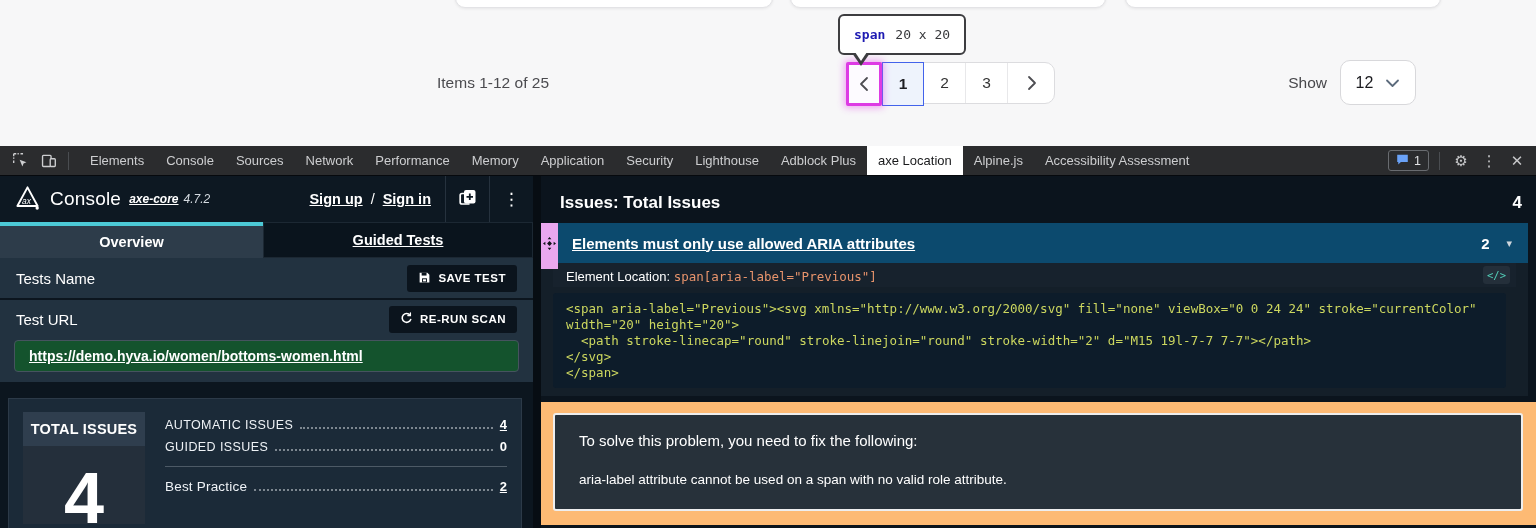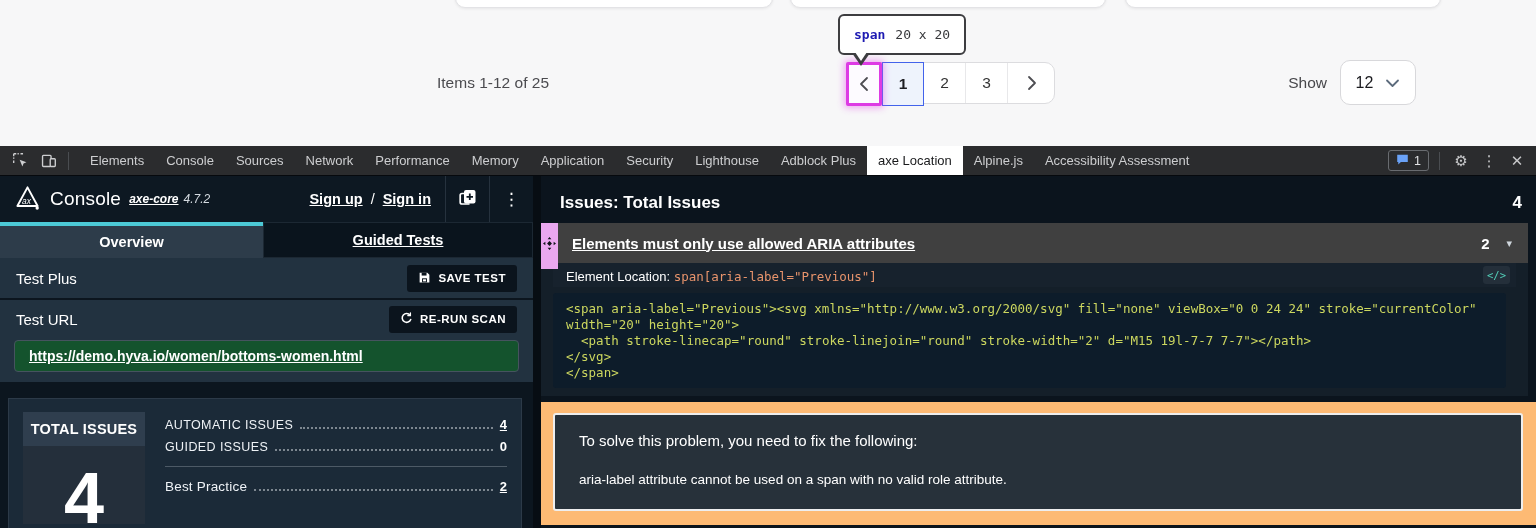--- a/index.html
+++ b/index.html
@@ -106,21 +106,21 @@
 
   
   .issues-panel { position:absolute; left:541px; top:176px; width:995px; height:352px; background:#0b141d; color:#fff; }
   .issues-title-row { display:flex; align-items:center; padding:17px 14px 10px 19px; }
   .issues-title { font-size:17px; font-weight:600; }
   .issues-total { margin-left:auto; font-size:17px; font-weight:600; }
 
   .issue-card { position:relative; margin-right:8px; background:#141f29; padding-bottom:8px; }
   .issue-stripe { position:absolute; left:0; top:0; width:17px; height:46px; background:#eaa7ef; z-index:2;
                   display:flex; justify-content:center; padding-top:13px; }
-  .issue-head { height:40px; background:#404040; display:flex; align-items:center; padding:0 16px 0 31px; }
+  .issue-head { height:40px; background:#0c4a6e; display:flex; align-items:center; padding:0 16px 0 31px; }
   .issue-title { font-size:15px; font-weight:bold; text-decoration:underline; cursor:pointer; }
   .issue-count { margin-left:auto; font-size:15px; font-weight:bold; }
   .issue-caret { font-size:11px; color:#cfd6dd; margin-left:17px; cursor:pointer; }
 
   .el-loc { margin:0 12px; height:24px; background:#17222d; display:flex; align-items:center;
             overflow:hidden; padding:0 6px 0 13px; }
   .el-loc .txt { font-size:13px; margin-top:3px; white-space:nowrap; }
   .el-loc .sel { color:#e8946c; font-family:"DejaVu Sans Mono", monospace; font-size:12.5px; }
   .el-code-btn { margin-left:auto; width:27px; height:18px; background:#242f3a; border-radius:3px;
                  color:#52d0ba; font-size:10.5px; display:flex; align-items:center; justify-content:center;
@@ -268,21 +268,21 @@
   <div class="axe-tabs">
     <div class="axe-tab-overview">
       <span>Overview</span>
     </div>
     <div class="axe-tab-guided">
       <span>Guided Tests</span>
     </div>
   </div>
 
   <div class="test-row name">
-    <span class="test-label">Test Plus</span>
+    <span class="test-label">Tests Name</span>
     <button class="axe-btn">
       <span>
         <svg width="13" height="13" viewBox="0 0 16 16">
             <path d="M2 2h9.5L14 4.5V14H2z" fill="#fff"></path>
             <rect x="5" y="9" width="6" height="5" fill="#0b141d"></rect>
             <rect x="6.2" y="10.2" width="3.6" height="2.6" fill="#fff"></rect>
             <rect x="4.5" y="2" width="6" height="3.6" fill="#0b141d"></rect>
           </svg>
       </span>
       <span>SAVE TEST</span>

